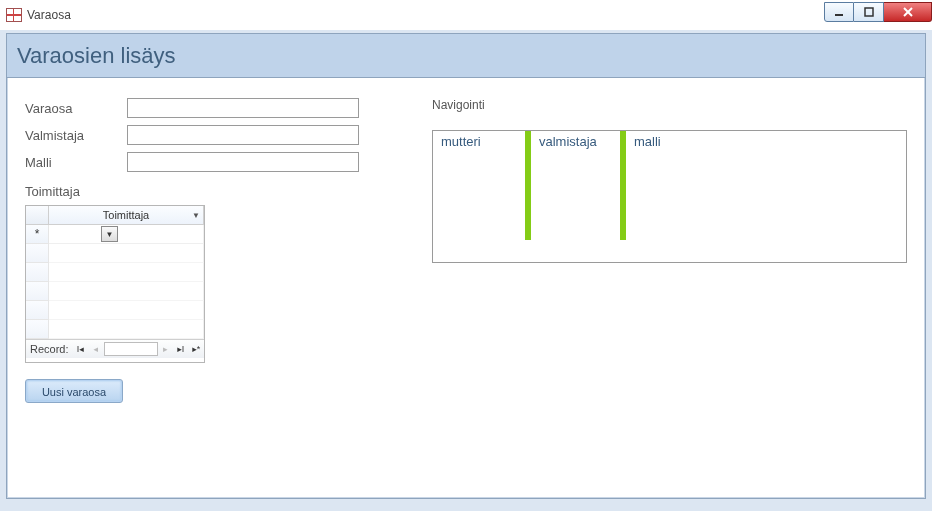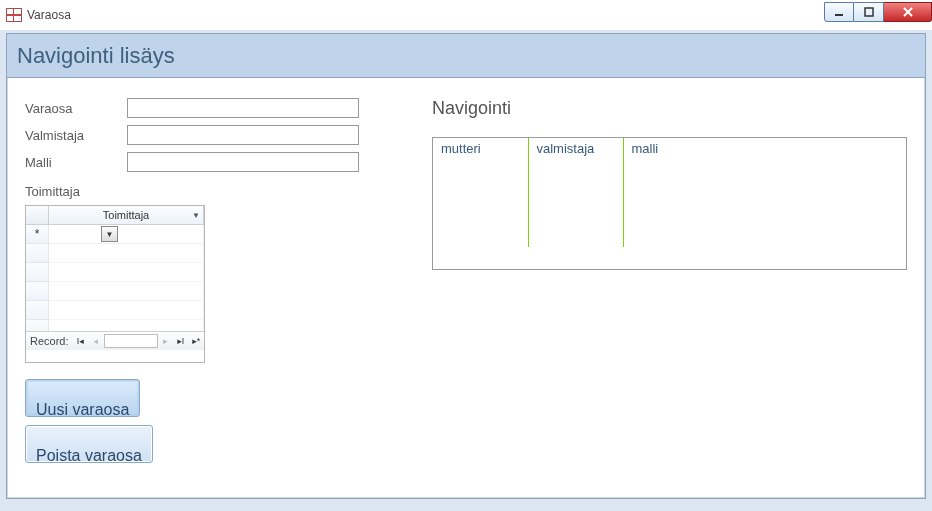--- a/index.html
+++ b/index.html
@@ -102,57 +102,57 @@
   .sf-cell .combo-btn {
     position:absolute; left:52px; top:1px; width:17px; height:16px;
     border:1px solid #8a8a8a; background:linear-gradient(#fafafa,#ddd);
     display:flex; align-items:center; justify-content:center; font-size:8px;
   }
   .sf-empty-row { display:flex; height:19px; }
   .sf-empty-row .sf-rowhead { background:linear-gradient(#fafcff,#f0f4fa);}
   .sf-empty-row .sf-cell { border-bottom:1px solid #f4f4f4;}
   
   .sf-nav {
-    position:absolute; bottom:12px; left:0; right:0; height:19px;
+    position:absolute; bottom:4px; left:0; right:0; height:19px;
     background:linear-gradient(#fdfefe,#eef1f5);
     border-top:1px solid #cfcfcf;
     display:flex; align-items:center; font-size:11px; color:#444;
     padding-left:4px;
   }
   .sf-nav-label { margin-right:4px; }
   .sf-nav-btn {
     width:16px; height:15px; display:flex; align-items:center; justify-content:center;
     font-size:9px; color:#333;
   }
   .sf-nav-btn.disabled { color:#bbb; }
   .sf-nav-input {
     width:54px; height:14px; border:1px solid #bdbdbd; background:#fff; font-size:10px;
   }
   
   .action-buttons { margin-top:16px; }
   .action-btn {
-    display:inline-block; min-width:98px; height:24px; padding:18px 10px;
+    display:inline-block; min-width:98px; height:24px; padding:0 10px;
     border:1px solid #8aa8c8; border-radius:3px;
     background:linear-gradient(#eaf2fb,#cfe1f4);
-    color:#2b4a6b; font-size:16px;
+    color:#2b4a6b; font-size:11px;
     margin-bottom:8px; text-align:center; line-height:24px;
     box-shadow:0 0 0 1px #fff inset;
   }
   .action-btn.selected { background:linear-gradient(#dcebfb,#b9d4f0); box-shadow:0 0 2px 1px #9ec4ec inset, 0 0 0 1px #fff inset;}
   
   
   .right-col { flex:1; padding-left:10px; }
-  .nav-title { font-size:18px; color:#555; margin-bottom:18px; }
+  .nav-title { font-size:12px; color:#555; margin-bottom:18px; }
   .nav-table {
     border:1px solid #9a9a9a; width:475px; height:133px;
     background:#fff;
   }
   .nav-table table { width:100%; border-collapse:collapse; table-layout:fixed;}
   .nav-table td {
-    border-right:1px solid #84cc16; padding:3px 8px; vertical-align:top;
+    border-right:6px solid #84cc16; padding:3px 8px; vertical-align:top;
     font-size:13px; color:#365a7d; height:18px;
   }
   .nav-table td:last-child { border-right:none; }
   .nav-table .col1 { width:95px; }
   .nav-table .col2 { width:95px; }
   .nav-table tr.filler td { height:88px; }
 </style>
 </head>
 <body>
 
@@ -186,21 +186,21 @@
         <svg viewBox="0 0 10 10">
             <line x1="1" y1="1" x2="9" y2="9" stroke="#fff" stroke-width="2"></line>
             <line x1="9" y1="1" x2="1" y2="9" stroke="#fff" stroke-width="2"></line>
           </svg>
       </div>
     </div>
   </div>
 
   <div class="form-frame">
     <div class="form-header">
-      <span class="form-header-title">Navigointi lisäys</span>
+      <span class="form-header-title">Varaosien lisäys</span>
     </div>
 
     <div class="form-body">
 
       <div class="left-col">
 
         <div class="field-row">
           <div class="field-label">Varaosa</div>
           <input class="field-input" value="" style="">
         </div>
@@ -268,21 +268,20 @@
                 <span>▸I</span>
               </div>
             <div class="sf-nav-btn">
                 <span>▸*</span>
               </div>
           </div>
         </div>
 
         <div class="action-buttons">
           <div class="action-btn selected">Uusi varaosa</div><br>
-          <div class="action-btn">Poista varaosa</div>
         </div>
       </div>
 
       <div class="right-col">
         <div class="nav-title">Navigointi</div>
         <div class="nav-table">
           <table>
             <colgroup>
                 <col class="col1">
                 <col class="col2">

